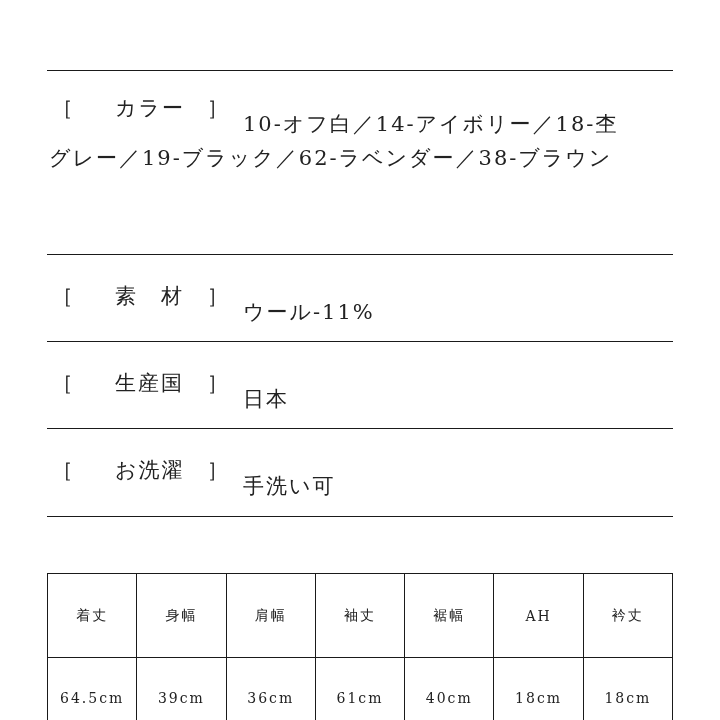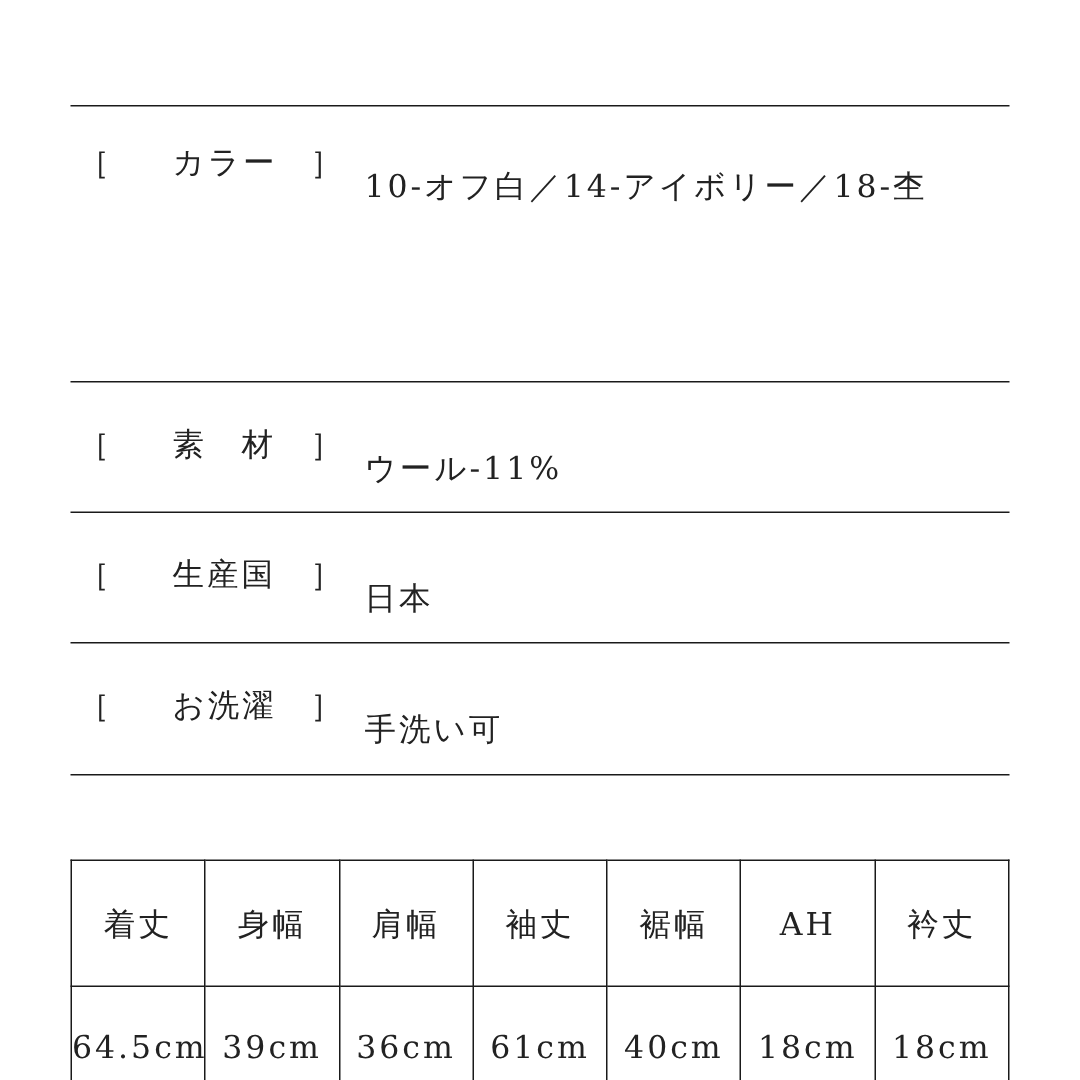--- a/index.html
+++ b/index.html
@@ -14,38 +14,39 @@
     .br-l { position: absolute; left: 5px; }
     .br-r { position: absolute; left: 160px; }
     .lbl-text { position: absolute; left: 68px; }
     .value { position: absolute; left: 196px; top: 0; white-space: nowrap; margin-top: 16px; }
     .cl { position: absolute; left: 2px; white-space: nowrap; }
     table.sizes {
       position: absolute; left: 47px; top: 573px; border-collapse: collapse;
       width: 626px; table-layout: fixed;
     }
     table.sizes td {
-      border: 1.5px solid #1a1a1a; text-align: center; font-size: 21px; letter-spacing: 2px;
+      border: 1.5px solid #1a1a1a; text-align: center; font-size: 14px; letter-spacing: 2px;
       padding: 0; white-space: nowrap; overflow: visible;
     }
     table.sizes tr.head td { height: 83px; }
     table.sizes tr.vals td { height: 80px; }
   </style>
 </head>
 <body>
 
 <div class="rule" style="top:70px;"></div>
 
 <div class="spec-row" style="top:94px; height:150px;">
   <div class="label">
     <span class="br-l">［</span>
     <span class="lbl-text">カラー</span>
     <span class="br-r">］</span>
   </div>
   <span class="value">10-オフ白／14-アイボリー／18-杢</span>
+  <span class="cl" style="top:50px;">グレー／19-ブラック／62-ラベンダー／38-ブラウン</span>
 </div>
 
 <div class="rule" style="top:254px;"></div>
 
 <div class="spec-row" style="top:282px; height:30px;">
   <div class="label">
     <span class="br-l">［</span>
     <span class="lbl-text">素　材</span>
     <span class="br-r">］</span>
   </div>

